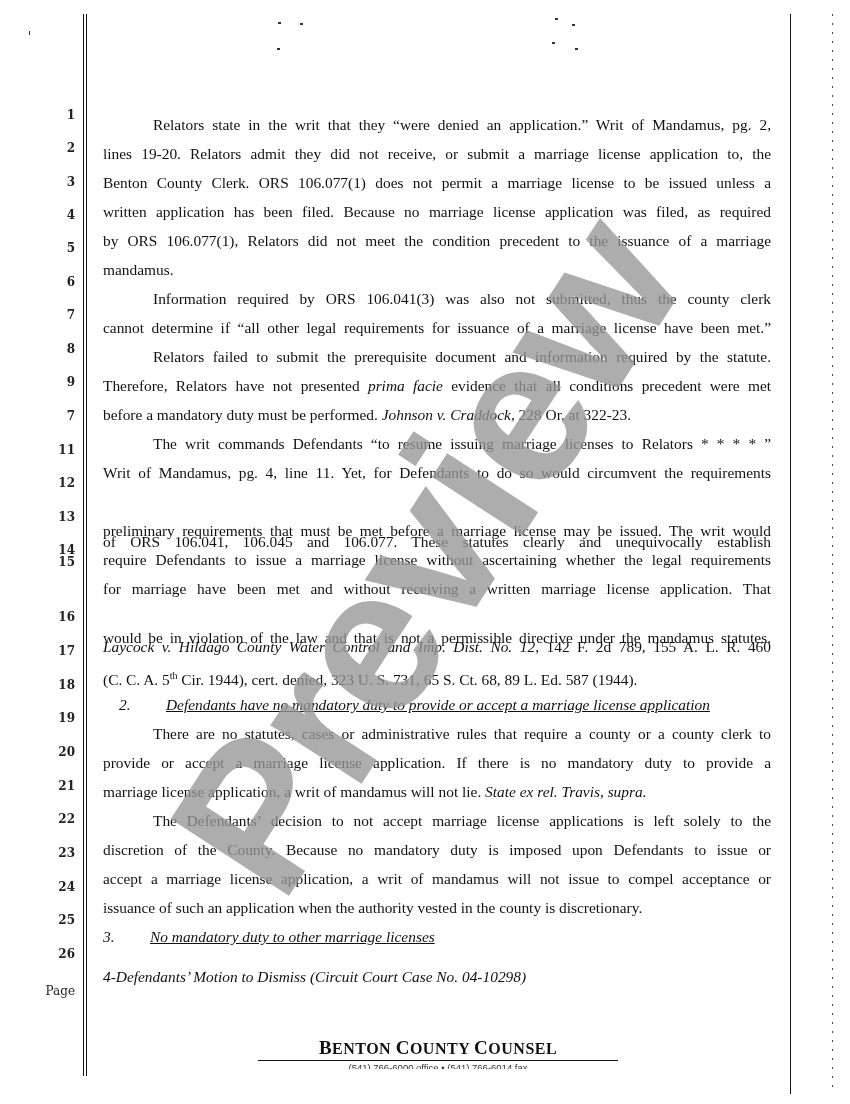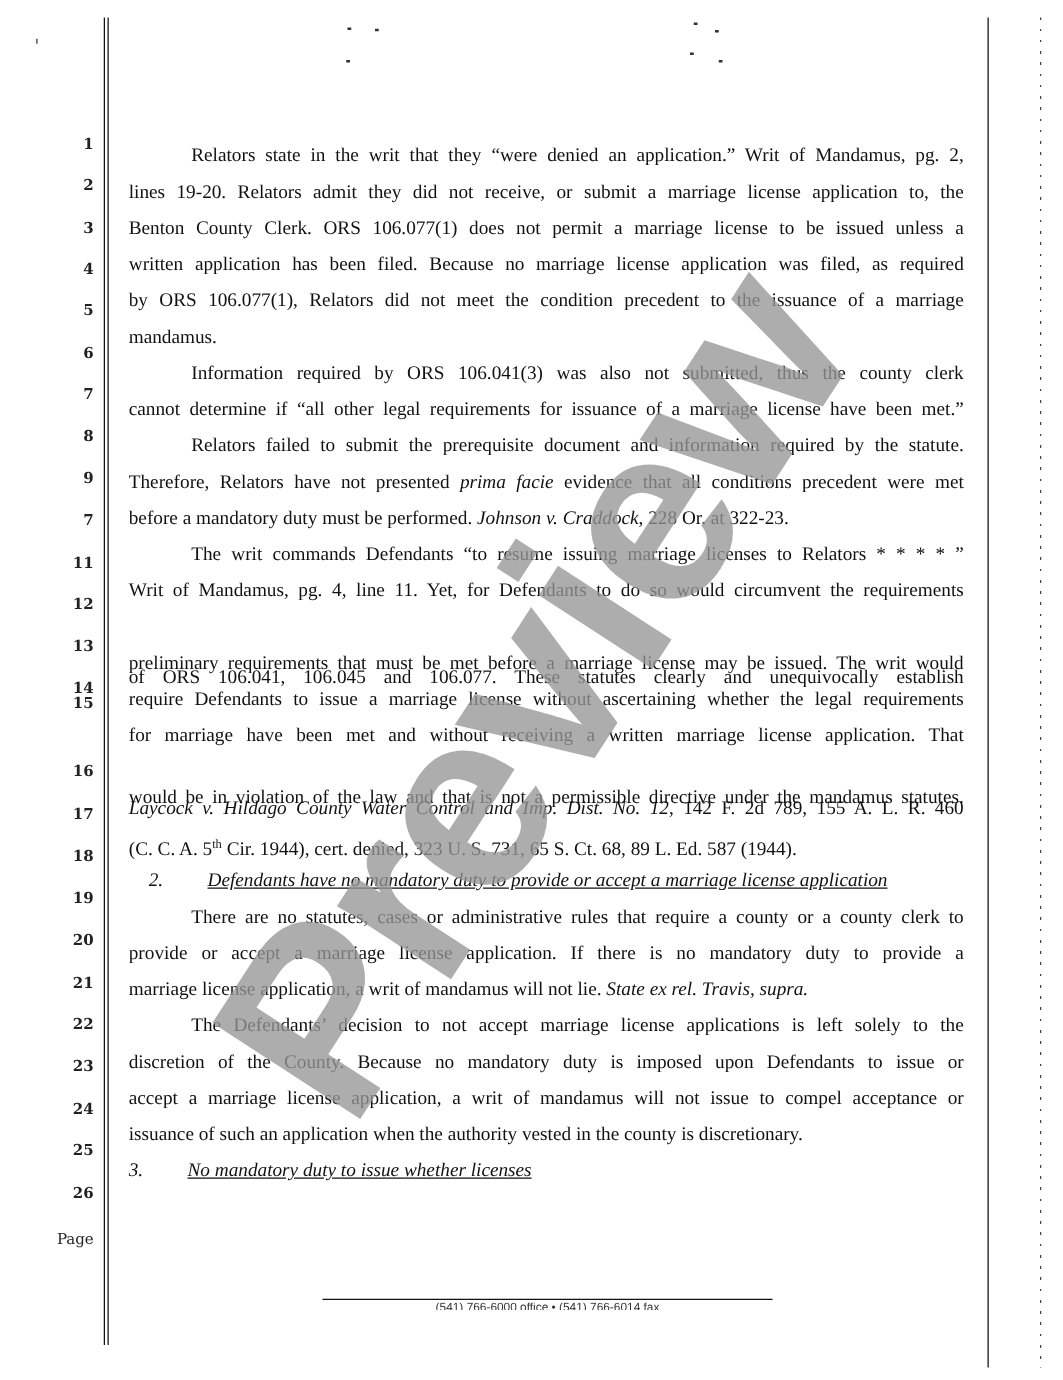--- a/index.html
+++ b/index.html
@@ -113,23 +113,25 @@
       <div class="line justify" style="top: 522px;"><span class="i">Laycock v. Hildago County Water Control and Imp. Dist. No. 12</span><span>, 142 F. 2d 789, 155 A. L. R. 460</span></div>
       <div class="line" style="top: 551px;"><span>(C. C. A. 5</span><sup style="font-size: 10px;">th</sup><span> Cir. 1944), cert. denied, 323 U. S. 731, 65 S. Ct. 68, 89 L. Ed. 587 (1944).</span></div>
       <div class="line" style="top: 580px; margin-left: 16px;"><span class="heading-num">2.</span><span class="i u">Defendants have no mandatory duty to provide or accept a marriage license application</span></div>
       <div class="line indent justify" style="top: 609px;"><span>There are no statutes, cases or administrative rules that require a county or a county clerk to</span></div>
       <div class="line justify" style="top: 638px;"><span>provide or accept a marriage license application.  If there is no mandatory duty to provide a</span></div>
       <div class="line" style="top: 667px;"><span>marriage license application, a writ of mandamus will not lie.  </span><span class="i">State ex rel. Travis, supra.</span></div>
       <div class="line indent justify" style="top: 696px;"><span>The Defendants’ decision to not accept marriage license applications is left solely to the</span></div>
       <div class="line justify" style="top: 725px;"><span>discretion of the County.  Because no mandatory duty is imposed upon Defendants to issue or</span></div>
       <div class="line justify" style="top: 754px;"><span>accept a marriage license application, a writ of mandamus will not issue to compel acceptance or</span></div>
       <div class="line" style="top: 783px;"><span>issuance of such an application when the authority vested in the county is discretionary.</span></div>
-      <div class="line" style="top: 812px;"><span class="heading-num">3.</span><span class="i u">No mandatory duty to issue whether licenses</span></div>
+      <div class="line" style="top: 812px;"><span class="heading-num">3.</span><span class="i u">No mandatory duty to other marriage licenses</span></div>
     </div>
 
+  <div class="footer-caption">4-Defendants’ Motion to Dismiss  (Circuit Court Case No. 04-10298)</div>
 
   <div class="letterhead">
+    <div class="lh-title" id="lh-title"><span class="cap">B</span><span>ENTON </span><span class="cap">C</span><span>OUNTY </span><span class="cap">C</span><span>OUNSEL</span></div>
     <div class="lh-rule"></div>
     <div class="lh-phone">(541) 766-6000 office • (541) 766-6014 fax</div>
   </div>
 
   <div class="watermark" style="color: rgba(150, 150, 150, 0.78);">Preview</div>
 </div>
 
 </body></html>

